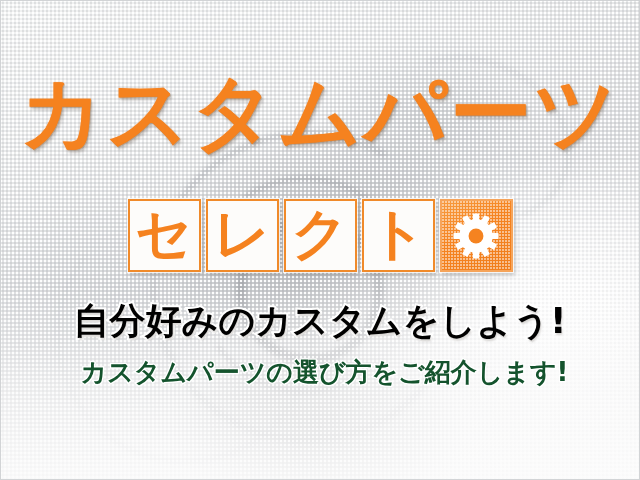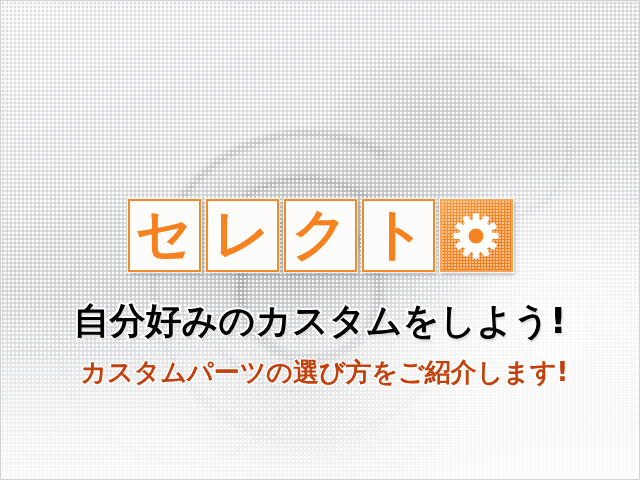--- a/index.html
+++ b/index.html
@@ -158,21 +158,21 @@
   
   .caption {
     position: absolute;
     top: 359px;
     left: 0;
     right: 0;
     text-align: center;
     font-size: 26px;
     line-height: 1;
     font-weight: 700;
-    color: #c2410c;
+    color: #14532d;
     letter-spacing: 0px;
     white-space: nowrap;
     -webkit-text-stroke: 2.5px #ffffff;
     paint-order: stroke fill;
     text-shadow: 1px 1px 1px rgba(255,255,255,.85);
     padding-left: 9px;
   }
 </style>
 </head>
 <body>
@@ -184,20 +184,21 @@
   <div class="bg-arc a2"></div>
   <div class="bg-arc a3"></div>
   <div class="bg-arc a4"></div>
   <div class="bg-arc a5"></div>
   <div class="bg-mesh"></div>
   <div class="bg-fade"></div>
   <div class="bg-frame"></div>
 
   <div class="content">
 
+    <div class="title-main">カスタムパーツ</div>
 
     <div class="tiles-row">
 
       <div class="tile">
         <span class="tile-char">セ</span>
       </div>
 
       <div class="tile">
         <span class="tile-char">レ</span>
       </div>

